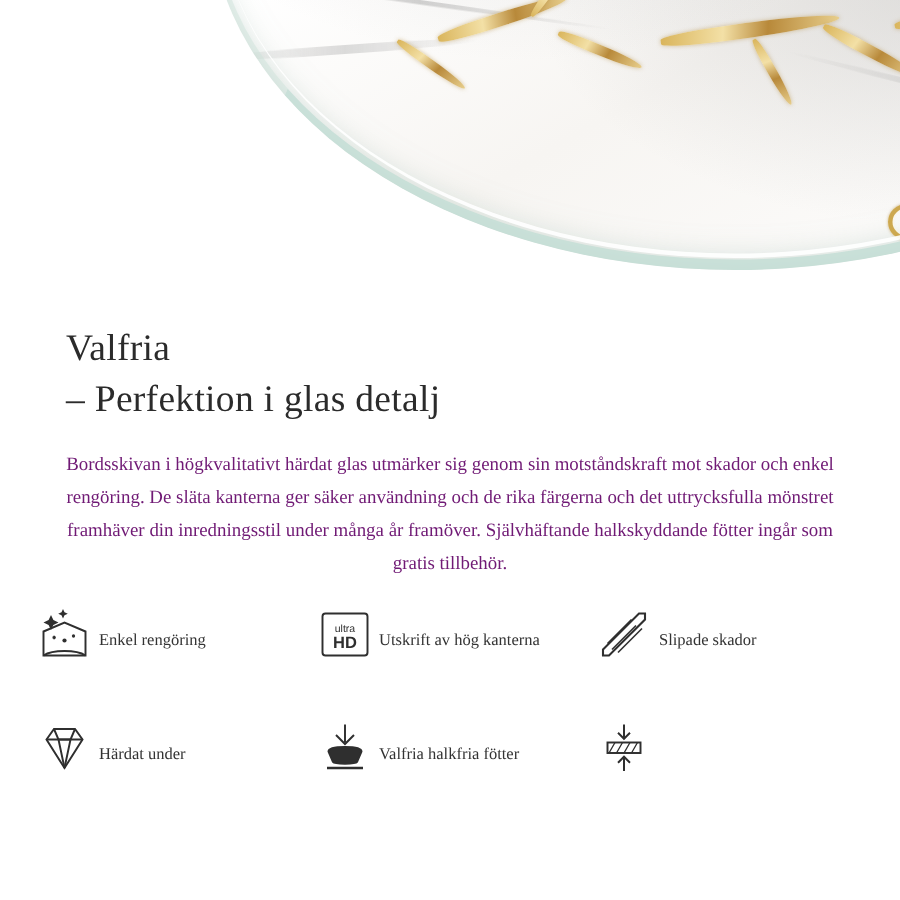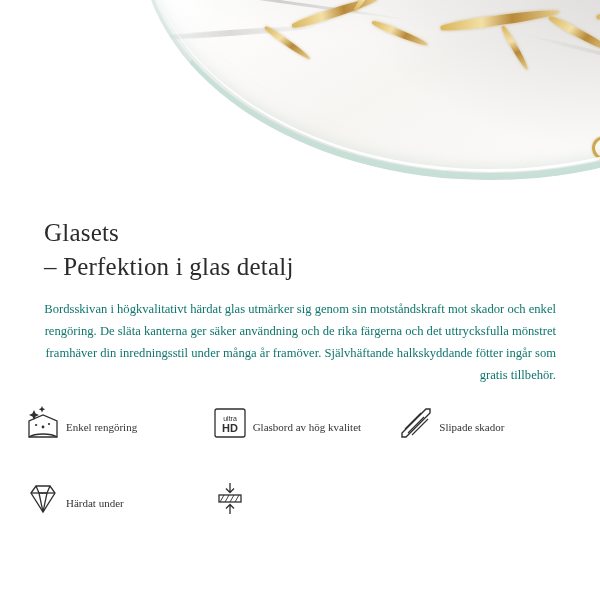--- a/index.html
+++ b/index.html
@@ -92,23 +92,23 @@
     color: #2b2b2b;
     font-weight: 400;
     padding: 20px 44px 0 44px;
     letter-spacing: 0.2px;
   }
   .title .line2 { display: block; }
   .body-text {
     font-family: "Liberation Serif", serif;
     font-size: 12.6px;
     line-height: 22px;
-    color: #0f766e;
+    color: #701a75;
     padding: 14px 44px 0 44px;
-    text-align: right;
+    text-align: center;
   }
 
   
   .features {
     position: absolute;
     left: 0; top: 400px;
     width: 600px;
     display: grid;
     grid-template-columns: repeat(3, 1fr);
     row-gap: 22px;
@@ -160,21 +160,21 @@
 
       <div class="chain-link" style="left:452px; top:436px; width:24px; height:24px;"></div>
 
     </div>
     <div class="glass-rim"></div>
     <div class="glass-rim2"></div>
   </div>
 
   <div class="content">
     <h1 class="title">
-      <span>Glasets</span>
+      <span>Valfria</span>
       <span class="line2">– Perfektion i glas detalj</span>
     </h1>
     <p class="body-text">Bordsskivan i högkvalitativt härdat glas utmärker sig genom sin motståndskraft mot skador och enkel rengöring. De släta kanterna ger säker användning och de rika färgerna och det uttrycksfulla mönstret framhäver din inredningsstil under många år framöver. Självhäftande halkskyddande fötter ingår som gratis tillbehör.</p>
   </div>
 
   <div class="features">
 
     <div class="feature">
       <span class="feature-icon">
         <svg width="44" height="40" viewBox="0 0 44 40" fill="none" stroke="#2f2f2f" stroke-width="1.3">
@@ -191,21 +191,21 @@
     </div>
 
     <div class="feature">
       <span class="feature-icon">
         <svg width="40" height="40" viewBox="0 0 40 40" fill="none" stroke="#2f2f2f" stroke-width="1.3">
           <rect x="5" y="6" width="30" height="28" rx="2"></rect>
           <text x="20" y="18" font-family="Liberation Sans, sans-serif" font-size="7" fill="#2f2f2f" stroke="none" text-anchor="middle">ultra</text>
           <text x="20" y="29" font-family="Liberation Sans, sans-serif" font-size="11" font-weight="bold" fill="#2f2f2f" stroke="none" text-anchor="middle">HD</text>
         </svg>
       </span>
-      <span class="feature-label">Glasbord av hög kvalitet</span>
+      <span class="feature-label">Utskrift av hög kanterna</span>
     </div>
 
     <div class="feature">
       <span class="feature-icon">
         <svg width="40" height="40" viewBox="0 0 40 40" fill="none" stroke="#2f2f2f" stroke-width="1.4">
           <path d="M6 30 L30 6 L34 6 L34 10 L10 34 L6 34 Z" fill="none"></path>
           <path d="M12 30 L28 14" stroke-width="1.1"></path>
           <path d="M16 32 L32 16" stroke-width="1.1"></path>
           <path d="M9 26 L25 10" stroke-width="1.1"></path>
         </svg>
@@ -219,20 +219,31 @@
           <path d="M8 12 L13 5 L27 5 L32 12 L20 31 Z"></path>
           <path d="M8 12 L32 12"></path>
           <path d="M13 5 L16 12 L20 31"></path>
           <path d="M27 5 L24 12 L20 31"></path>
           <path d="M16 12 L24 12"></path>
         </svg>
       </span>
       <span class="feature-label">Härdat under</span>
     </div>
 
+    <div class="feature">
+      <span class="feature-icon">
+        <svg width="40" height="40" viewBox="0 0 40 40" fill="none" stroke="#2f2f2f" stroke-width="1.3">
+          <path d="M20 4 L20 16"></path>
+          <path d="M14 11 L20 17 L26 11"></path>
+          <path d="M9 22 C9 20, 12 19, 20 19 C28 19, 31 20, 31 22 L28 29 C27 30.5, 13 30.5, 12 29 Z" fill="#2f2f2f" stroke="#2f2f2f"></path>
+          <path d="M8 33 L32 33" stroke-width="1.6"></path>
+        </svg>
+      </span>
+      <span class="feature-label">Valfria halkfria fötter</span>
+    </div>
 
     <div class="feature">
       <span class="feature-icon">
         <svg width="40" height="40" viewBox="0 0 40 40" fill="none" stroke="#2f2f2f" stroke-width="1.3">
           <path d="M20 4 L20 13 M16 9.5 L20 13.5 L24 9.5"></path>
           <rect x="9" y="16" width="22" height="7" fill="none"></rect>
           <path d="M10 23 L14 16 M15 23 L19 16 M20 23 L24 16 M25 23 L29 16" stroke-width="0.9"></path>
           <path d="M20 35 L20 26 M16 29.5 L20 25.5 L24 29.5"></path>
         </svg>
       </span>

